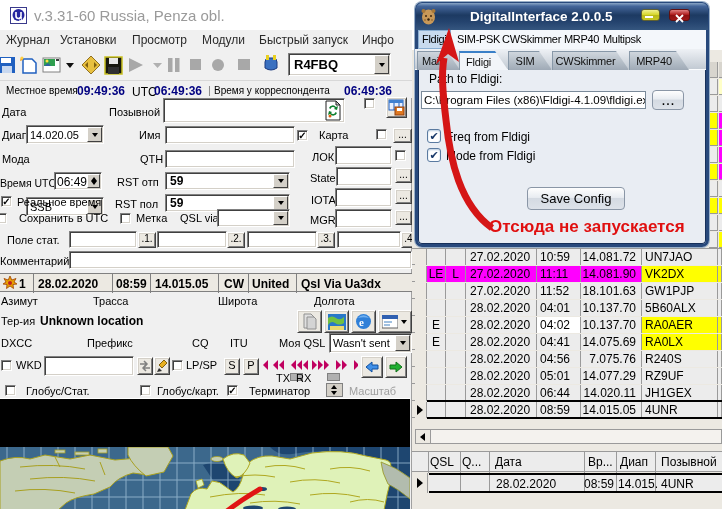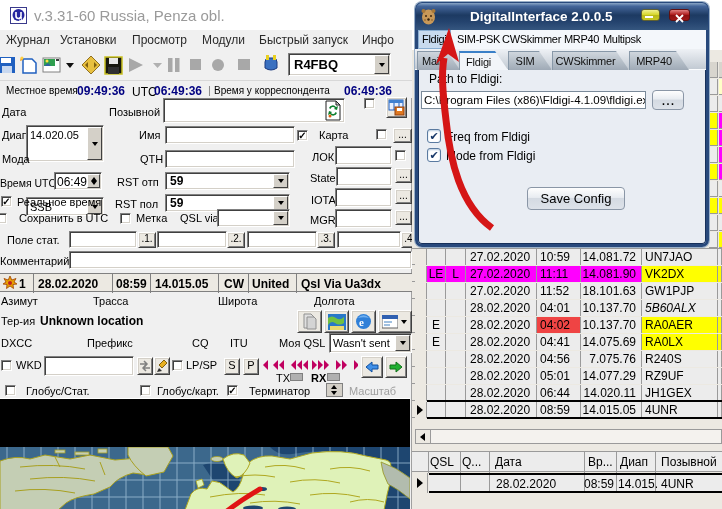--- a/index.html
+++ b/index.html
@@ -124,21 +124,21 @@
           <rect x="1" y="1" width="14" height="10" fill="#e8f0ff" stroke="#2060c0"></rect>
           <rect x="1" y="1" width="14" height="3" fill="#4080d0"></rect>
           <line x1="6" y1="4" x2="6" y2="11" stroke="#2060c0"></line>
           <line x1="11" y1="4" x2="11" y2="11" stroke="#2060c0"></line>
           <rect x="7" y="8" width="9" height="8" fill="#e07820" stroke="#904010"></rect>
           <rect x="9" y="9" width="5" height="3" fill="#fff"></rect>
         </svg>
       </div>
 
       <span class="lbl" style="left:2px;top:129px;">Диап</span>
-      <div class="abs sunk" style="left:26px;top:125px;width:78px;height:37px;">
+      <div class="abs sunk" style="left:26px;top:125px;width:78px;height:19px;">
         <span style="position:absolute;left:3px;top:3px;font-size:11px;">14.020.05</span>
         <div class="combo-btn">
             <div class="arrow-dn"></div>
           </div>
       </div>
       <span class="lbl" style="left:139px;top:129px;">Имя</span>
       <div class="abs sunk" style="left:165px;top:126px;width:130px;height:18px;"></div>
       <div class="cb" style="left:297px;top:130px;">✓</div>
       <span class="lbl" style="left:319px;top:129px;">Карта</span>
       <div class="cb" style="left:376px;top:129px;"></div>
@@ -330,21 +330,21 @@
             <path d="M8 1 L2 6 l6 5 v-3 h6 V4 H8 z" fill="#4090e8" stroke="#1050a0"></path>
           </svg>
       </div>
       <div class="abs btn3" style="left:385px;top:1px;width:22px;height:22px;">
         <svg width="16" height="12" viewBox="0 0 16 12" style="margin-top:4px;">
             <path d="M8 1 l6 5 l-6 5 v-3 H2 V4 h6 z" fill="#20b030" stroke="#107018"></path>
           </svg>
       </div>
       <span class="lbl" style="left:276px;top:17px;">TX</span>
       <div class="abs" style="left:290px;top:18px;width:13px;height:8px;background:#b0b0b0;border:1px solid #808080;"></div>
-      <span class="lbl" style="left:311px;top:17px;font-weight:bold;">RX</span>
+      <span class="lbl" style="left:296px;top:17px;">RX</span>
       <div class="abs" style="left:327px;top:18px;width:13px;height:8px;background:#b0b0b0;border:1px solid #808080;"></div>
     </div>
     <div class="abs" id="globrow" style="left:0;top:383px;width:412px;height:15px;">
       <div class="cb" style="left:5px;top:2px;"></div>
       <span class="lbl" style="left:26px;top:2px;">Глобус/Стат.</span>
       <div class="cb" style="left:140px;top:2px;"></div>
       <span class="lbl" style="left:157px;top:2px;">Глобус/карт.</span>
       <div class="cb" style="left:227px;top:2px;">✓</div>
       <span class="lbl" style="left:249px;top:2px;">Терминатор</span>
       <div class="abs" style="left:326px;top:0px;width:17px;height:14px;background:#d4d0c8;border:1px solid #808080;">
@@ -468,29 +468,29 @@
       <div class="tcell" style="left:230px;width:76px;background:#ececec;padding-left:3px;">GW1PJP</div>
       <div class="tcell" style="left:306px;width:4px;background:#ececec;"></div>
       </div>
       <div class="trow" style="top:51px;height:16px;">
       <div class="tcell" style="left:3px;width:12px;background:#ece9e2;"></div>
       <div class="tcell" style="left:15px;width:19px;background:#ececec;text-align:center;"></div>
       <div class="tcell" style="left:34px;width:20px;background:#ececec;text-align:center;"></div>
       <div class="tcell" style="left:54px;width:71px;background:#ececec;padding-left:4px;">28.02.2020</div>
       <div class="tcell" style="left:125px;width:44px;background:#ececec;padding-left:3px;">04:01</div>
       <div class="tcell" style="left:169px;width:61px;background:#ececec;text-align:right;padding-right:5px;">10.137.70</div>
-      <div class="tcell" style="left:230px;width:76px;background:#ececec;padding-left:3px;font-style:italic;">5B60ALX</div>
+      <div class="tcell" style="left:230px;width:76px;background:#ececec;padding-left:3px;">5B60ALX</div>
       <div class="tcell" style="left:306px;width:4px;background:#ececec;"></div>
       </div>
       <div class="trow" style="top:68px;height:16px;">
       <div class="tcell" style="left:3px;width:12px;background:#ece9e2;"></div>
       <div class="tcell" style="left:15px;width:19px;background:#ececec;text-align:center;">E</div>
       <div class="tcell" style="left:34px;width:20px;background:#ececec;text-align:center;"></div>
       <div class="tcell" style="left:54px;width:71px;background:#ececec;padding-left:4px;">28.02.2020</div>
-      <div class="tcell" style="left:125px;width:44px;background:#ef4444;padding-left:3px;">04:02</div>
+      <div class="tcell" style="left:125px;width:44px;background:#ffffff;padding-left:3px;">04:02</div>
       <div class="tcell" style="left:169px;width:61px;background:#ececec;text-align:right;padding-right:5px;">10.137.70</div>
       <div class="tcell" style="left:230px;width:76px;background:#ffff00;padding-left:3px;">RA0AER</div>
       <div class="tcell" style="left:306px;width:4px;background:#ffff00;"></div>
       </div>
       <div class="trow" style="top:85px;height:16px;">
       <div class="tcell" style="left:3px;width:12px;background:#ece9e2;"></div>
       <div class="tcell" style="left:15px;width:19px;background:#ececec;text-align:center;">E</div>
       <div class="tcell" style="left:34px;width:20px;background:#ececec;text-align:center;"></div>
       <div class="tcell" style="left:54px;width:71px;background:#ececec;padding-left:4px;">28.02.2020</div>
       <div class="tcell" style="left:125px;width:44px;background:#ececec;padding-left:3px;">04:41</div>
@@ -629,19 +629,20 @@
     <div class="abs" style="left:6px;top:89px;width:225px;height:18px;background:#fff;border:1px solid #7a8a9a;font-size:11.5px;line-height:16px;white-space:nowrap;overflow:hidden;padding-left:2px;">C:\Program Files (x86)\Fldigi-4.1.09\fldigi.exe</div>
     <div class="abs gbtn" style="left:237px;top:88px;width:32px;height:20px;border-radius:4px;line-height:18px;">...</div>
 
     <div class="abs xcb" style="left:12px;top:127px;">✔</div>
     <div class="abs" style="left:31px;top:128px;font-size:12px;">Freq from Fldigi</div>
     <div class="abs xcb" style="left:12px;top:146px;">✔</div>
     <div class="abs" style="left:31px;top:147px;font-size:12px;">Mode from Fldigi</div>
 
     <div class="abs gbtn" style="left:112px;top:185px;width:98px;height:23px;border-radius:4px;line-height:21px;font-size:13px;">Save Config</div>
 
+    <div class="abs" style="left:74px;top:215px;font-size:17px;font-weight:bold;color:#e01010;">Отсюда не запускается</div>
     <svg class="abs" style="left:0;top:0;" width="294" height="245" viewBox="0 0 294 245">
       <path d="M77,226 C45,203 35,158 31,118 C28,93 26,73 29,56" stroke="#d51616" stroke-width="7" fill="none"></path>
       <path d="M21,62 L34,26 L44,60 L33,52 Z" fill="#d51616"></path>
     </svg>
   </div>
 
 </div>
 
 </body></html>

